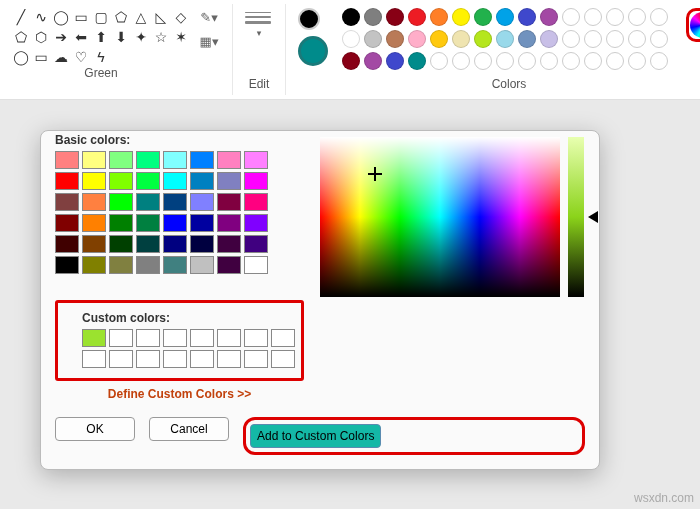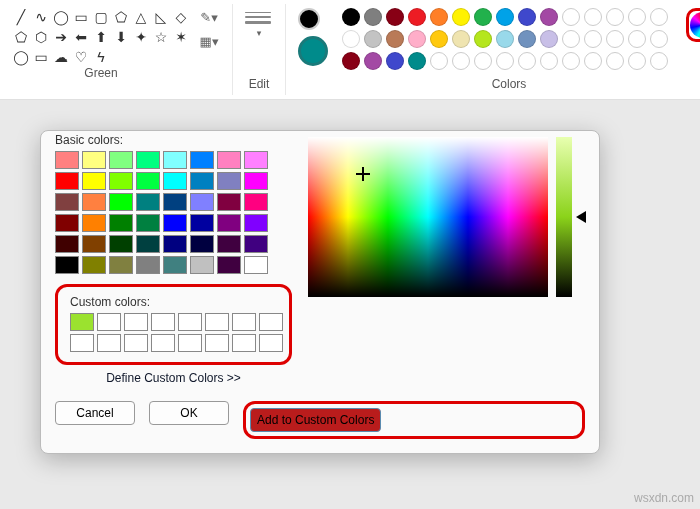--- a/index.html
+++ b/index.html
@@ -27,31 +27,31 @@
   .color-picker-btn { width:34px; height:34px; border:2px solid transparent; border-radius:4px; display:flex; align-items:center; justify-content:center; margin-left:6px; position:relative;}
   .red-box { border:3px solid #d00; border-radius:10px; }
   .rainbow { width:26px; height:26px; border-radius:50%; background: conic-gradient(red,orange,yellow,lime,cyan,blue,magenta,red);}
 
   
   .dialog { position:absolute; left:40px; top:130px; width:560px; background:#fafafa; border:1px solid #bbb; border-radius:8px; box-shadow:0 6px 24px rgba(0,0,0,0.25); }
   .dlg-header { display:flex; align-items:center; padding:10px 14px; }
   .dlg-title { font-size:14px; color:#222;}
   .dlg-close { margin-left:auto; width:20px; height:20px; display:flex; align-items:center; justify-content:center; font-size:18px; color:#333; cursor:pointer; }
   .dlg-body { display:flex; padding: 0 14px 6px 14px; gap:16px;}
-  .left-col { flex:0 0 230px; }
+  .left-col { flex:0 0 230px;font-weight:bold; }
   .sec-label { font-size:12px; color:#333; margin:2px 0 4px 0;}
   .basic-grid { display:grid; grid-template-columns: repeat(8, 24px); grid-auto-rows:18px; gap:3px 3px;}
   .basic-cell { width:24px; height:18px; border:1px solid #888; cursor:pointer;}
-  .custom-area { margin-top:10px; border:3px solid #d00; border-radius:12px; padding:6px 6px 10px 12px;}
+  .custom-area { margin-top:26px; border:3px solid #d00; border-radius:3px; padding:6px 6px 10px 24px;}
   .custom-grid { display:grid; grid-template-columns: repeat(8, 24px); grid-auto-rows:18px; gap:3px 3px;}
   .custom-cell { width:24px; height:18px; border:1px solid #888; background:#fff; cursor:pointer;}
-  .define-link { font-size:12px; color:#0f172a; text-align:center; margin-top:6px;}
+  .define-link { font-size:12px; color:#c2410c; text-align:center; margin-top:6px;}
   .dlg-buttons { display:flex; gap:14px; padding:10px 14px 14px 14px;}
   .btn { min-width:80px; height:24px; font-size:12px; background:#fdfdfd; border:1px solid #999; border-radius:4px; cursor:pointer;}
-  .btn.wide { flex:1; background:#b91c1c; border:1px solid #5a8bb0;}
+  .btn.wide { flex:1; background:#14b8a6; border:1px solid #5a8bb0;}
   .right-col { flex:1; position:relative; padding-top:6px;}
   .spectrum { width:240px; height:160px; position:relative; background:
      linear-gradient(to bottom, rgba(255,255,255,1), rgba(255,255,255,0) 50%, rgba(0,0,0,0) 50%, rgba(0,0,0,1)),
      linear-gradient(to right, red, yellow, lime, cyan, blue, magenta, red);
   }
   .crosshair { position:absolute; width:14px; height:14px; left:48px; top:30px; pointer-events:none;}
   .crosshair::before, .crosshair::after { content:""; position:absolute; background:#000;}
   .crosshair::before { left:6px; top:0; width:2px; height:14px;}
   .crosshair::after { top:6px; left:0; height:2px; width:14px;}
   .lumbar { width:16px; height:160px; background:linear-gradient(to bottom, #e8ffb0, #8bd31a 50%, #000); margin-left:8px; position:relative; display:inline-block; vertical-align:top;}
@@ -262,21 +262,21 @@
         </div>
         <div class="lumbar">
           <div class="lumptr"></div>
         </div>
       </div>
       <div class="preview-row">
       </div>
     </div>
   </div>
   <div class="dlg-buttons">
+    <button class="btn">OK</button>
     <button class="btn">Cancel</button>
-    <button class="btn">OK</button>
     <div class="add-wrap">
       <button class="btn wide">Add to Custom Colors</button>
     </div>
   </div>
 </div>
 
 <div class="watermark">wsxdn.com</div>
 
 </body></html>

